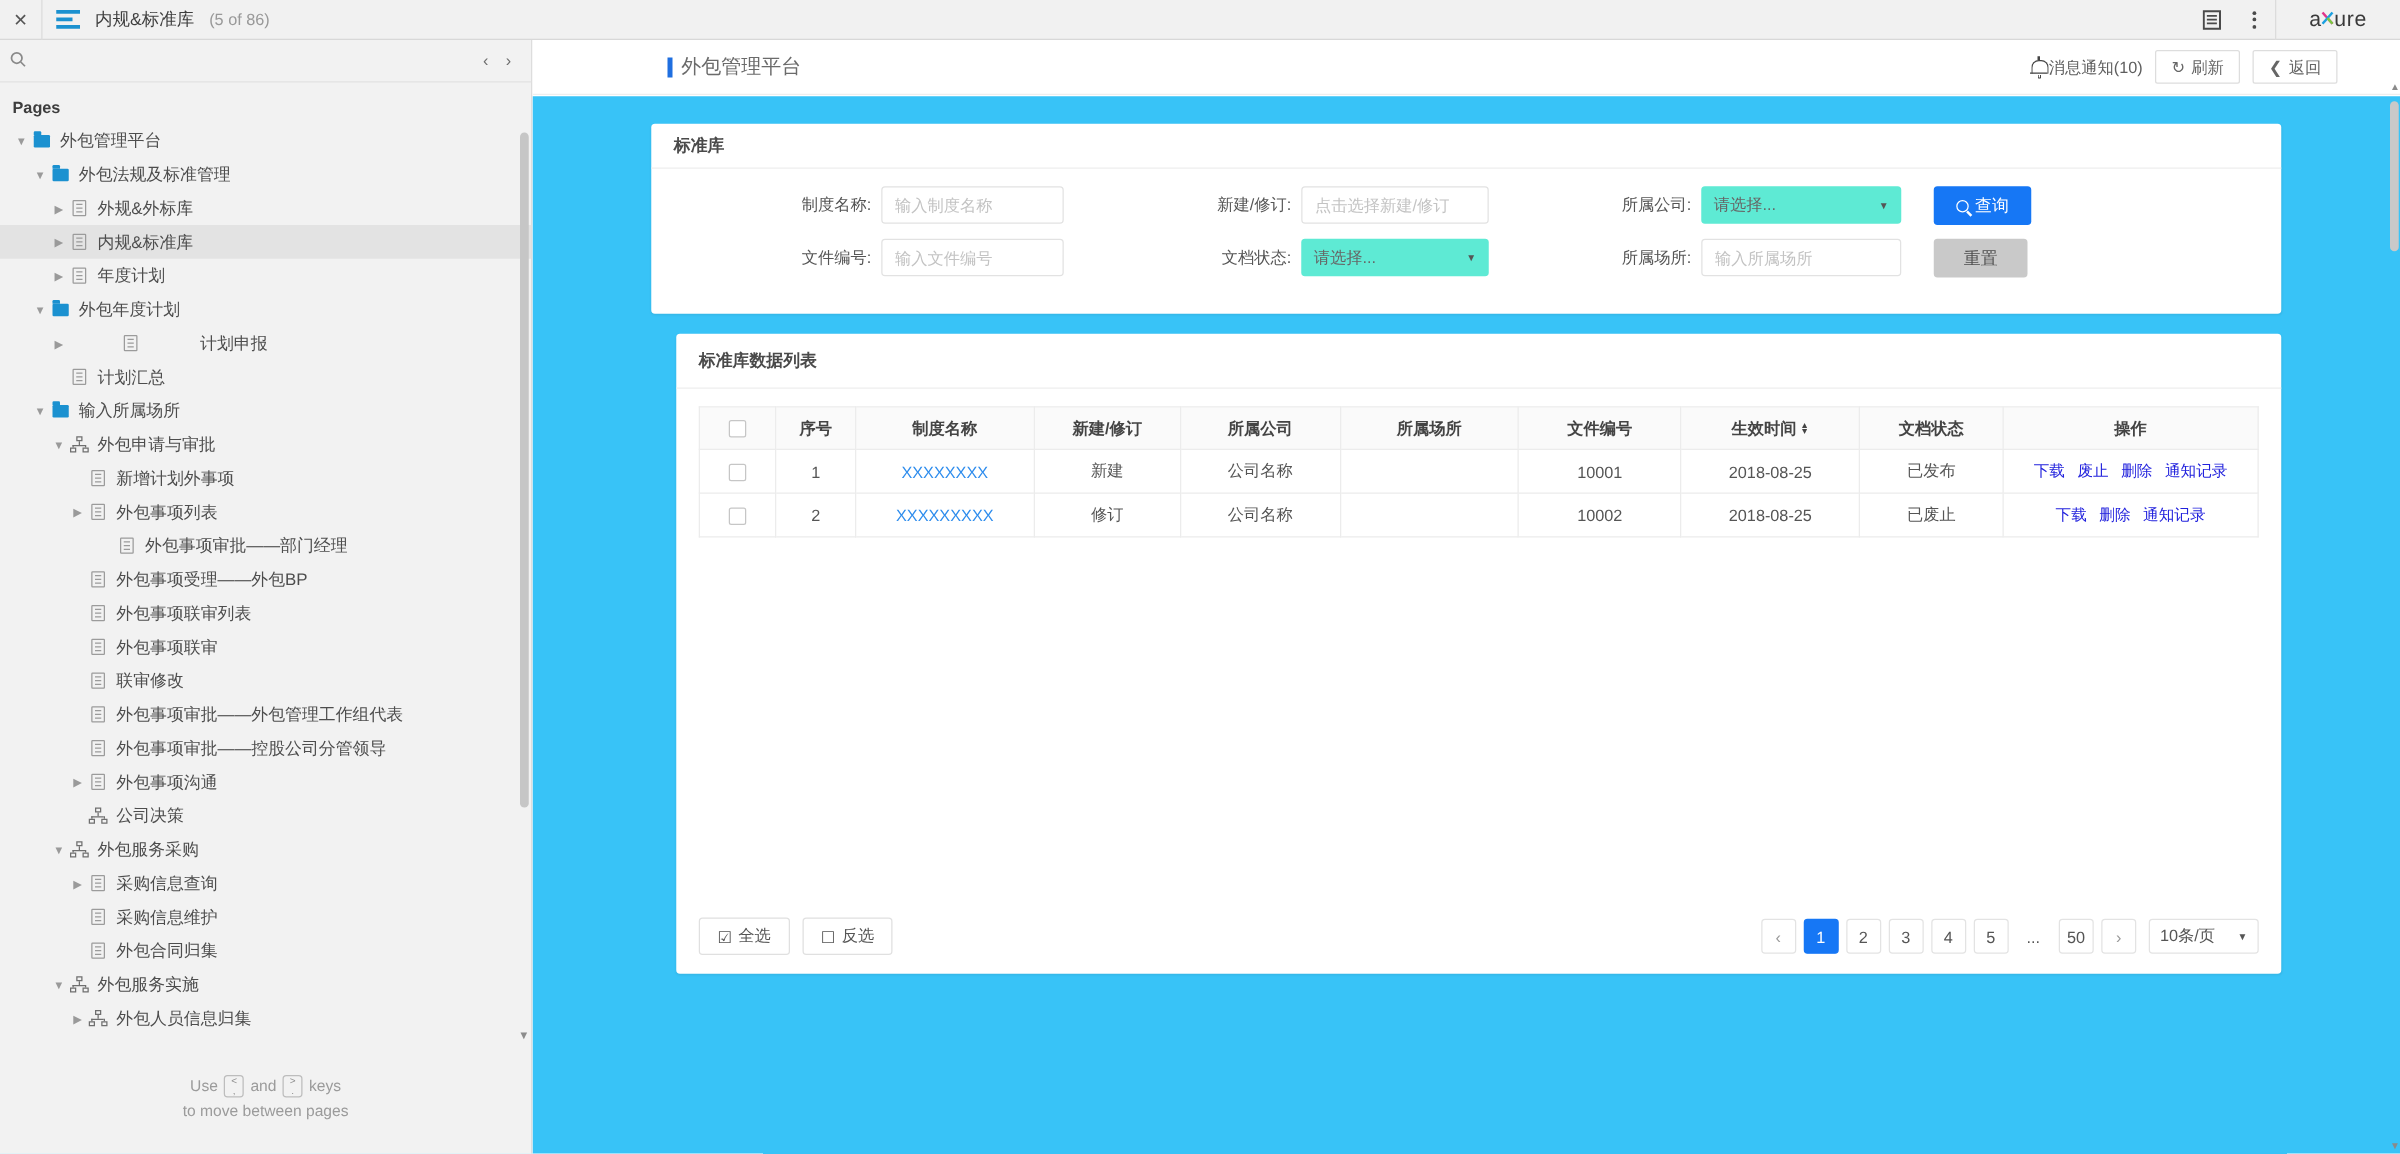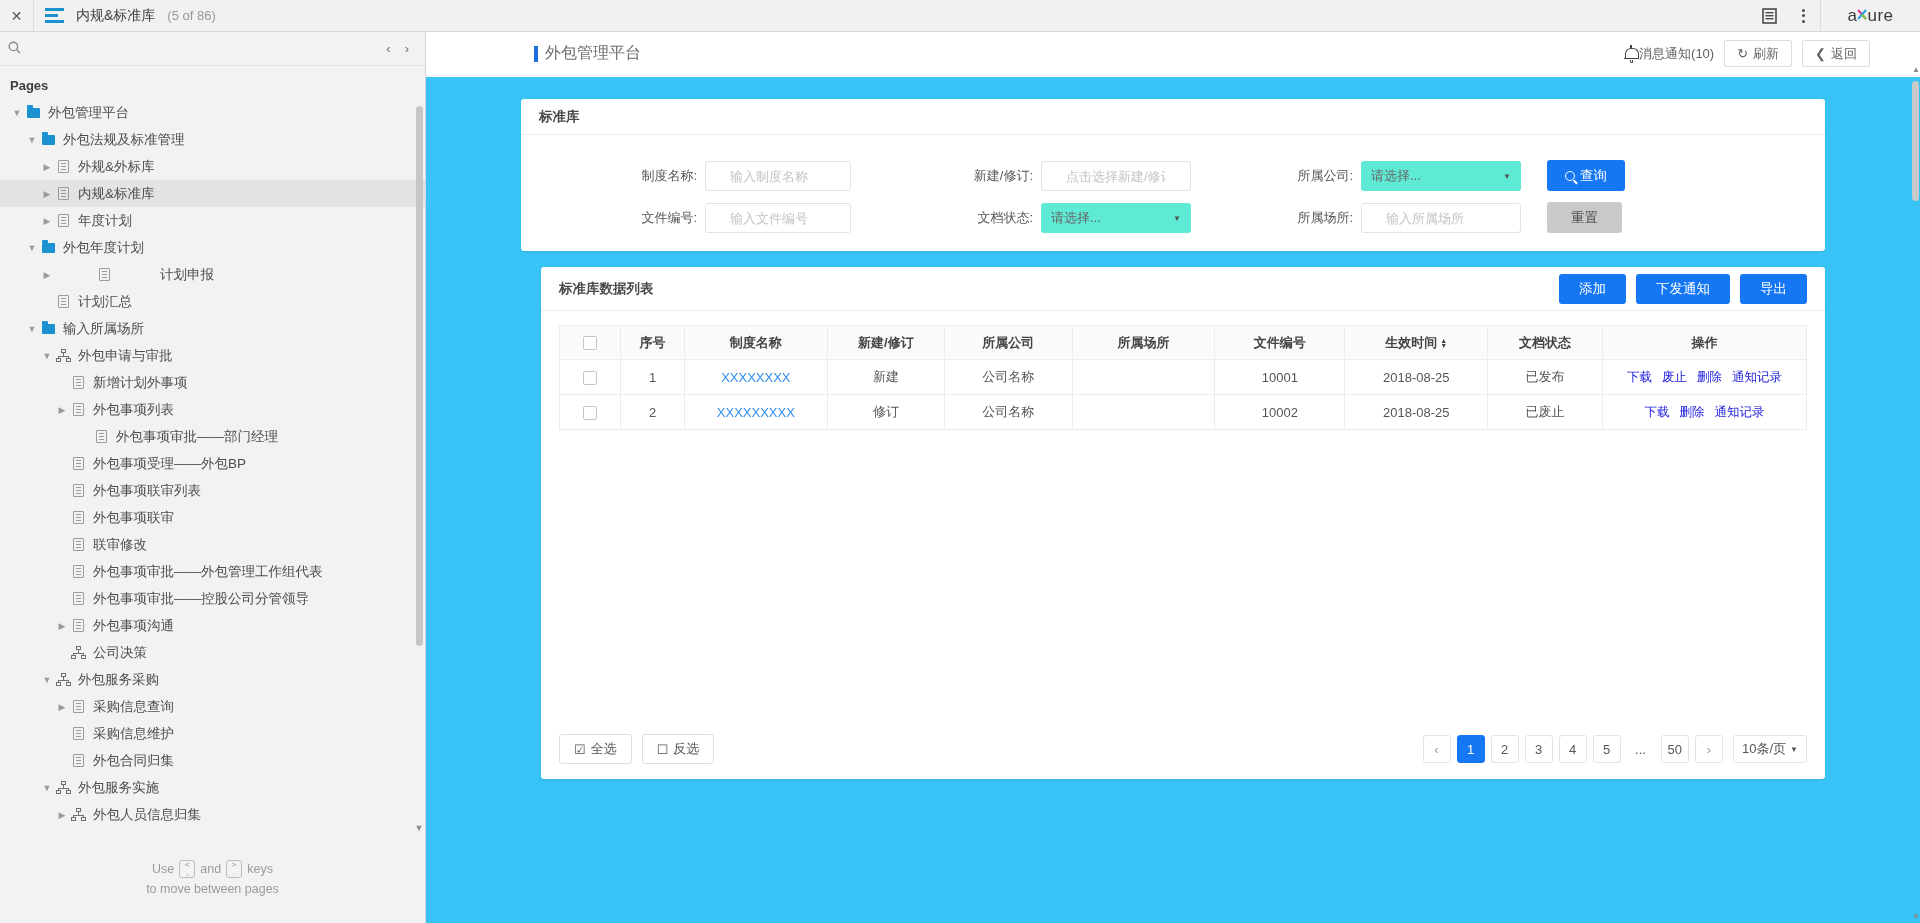--- a/index.html
+++ b/index.html
@@ -193,29 +193,29 @@
   .card-head{
     height:36px; display:flex; align-items:center;
     padding:0 18px; border-bottom:1px solid #eee;
     font-size:13.5px; font-weight:bold; color:#4a4a4a;
   }
   .card-head .actions{ margin-left:auto; display:flex; gap:10px; }
 
   
   .formcard{ padding-bottom:18px; }
   .form-rows{ padding:14px 0 0 0; }
-  .frow{ display:flex; align-items:flex-end; height:42px; }
+  .frow{ display:flex; align-items:flex-start; height:42px; }
   .fgrp{ display:flex; align-items:center; }
   .flabel{
     font-size:13px; color:#555; text-align:right; margin-right:8px;
   }
   .finput{
     height:30px; border:1px solid #e2e2e2; border-radius:3px;
     background:#fff; font-size:13px; color:#333;
-    padding:0 24px; outline:none;
+    padding:0 10px; outline:none;
     font-family:"Liberation Sans", sans-serif;
   }
   .finput::placeholder{ color:#c3c3c3; }
   .fselect{
     height:30px; border:none; border-radius:3px;
     background:#5eead4; font-size:13px; color:#666;
     padding:0 10px; display:flex; align-items:center; cursor:pointer;
     position:relative;
   }
   .fselect .caret{ margin-left:auto; font-size:8px; color:#555; }
@@ -278,21 +278,21 @@
   .pg{
     min-width:28px;height:28px;border:1px solid #e3e3e3;border-radius:3px;
     display:inline-flex;align-items:center;justify-content:center;
     font-size:13px;color:#555;background:#fff;cursor:pointer;padding:0 6px;
   }
   .pg.active{ background:#1677f5;border-color:#1677f5;color:#fff; }
   .pg.nav{ color:#999; }
   .pg.dots{ border:none;background:transparent; }
   .pgsel{
     height:28px;border:1px solid #e3e3e3;border-radius:3px;background:#fff;
-    display:inline-flex;align-items:center;gap:4px;padding:0 8px;font-size:13px;color:#555;
+    display:inline-flex;align-items:center;gap:18px;padding:0 8px;font-size:13px;color:#555;
     cursor:pointer; margin-left:4px;
   }
 
   .rp-scroll{
     position:absolute;right:0;top:45px;width:9px;bottom:0;background:transparent;
   }
   .rp-scroll .thumb{
     position:absolute;top:4px;right:1px;width:7px;height:120px;background:#c9c9c9;border-radius:4px;
   }
   .rp-scroll .up{ position:absolute;top:-12px;right:0;font-size:8px;color:#8a8a8a; }
@@ -691,25 +691,20 @@
             <div class="fgrp" style="margin-left:26px;">
               <button class="btn-grey">重置</button>
             </div>
           </div>
         </div>
       </div>
 
       <div class="card tablecard">
         <div class="card-head" style="height:44px;">
           <span>标准库数据列表</span>
-          <span class="actions">
-            <button class="btn-blue-sm">添加</button>
-            <button class="btn-blue-sm">下发通知</button>
-            <button class="btn-blue-sm">导出</button>
-          </span>
         </div>
 
         <div class="table-body-area">
           <table class="dt">
             <colgroup>
               <col style="width:48px">
                 <col style="width:50px">
                 <col style="width:112px">
                 <col style="width:92px">
               <col style="width:100px">

